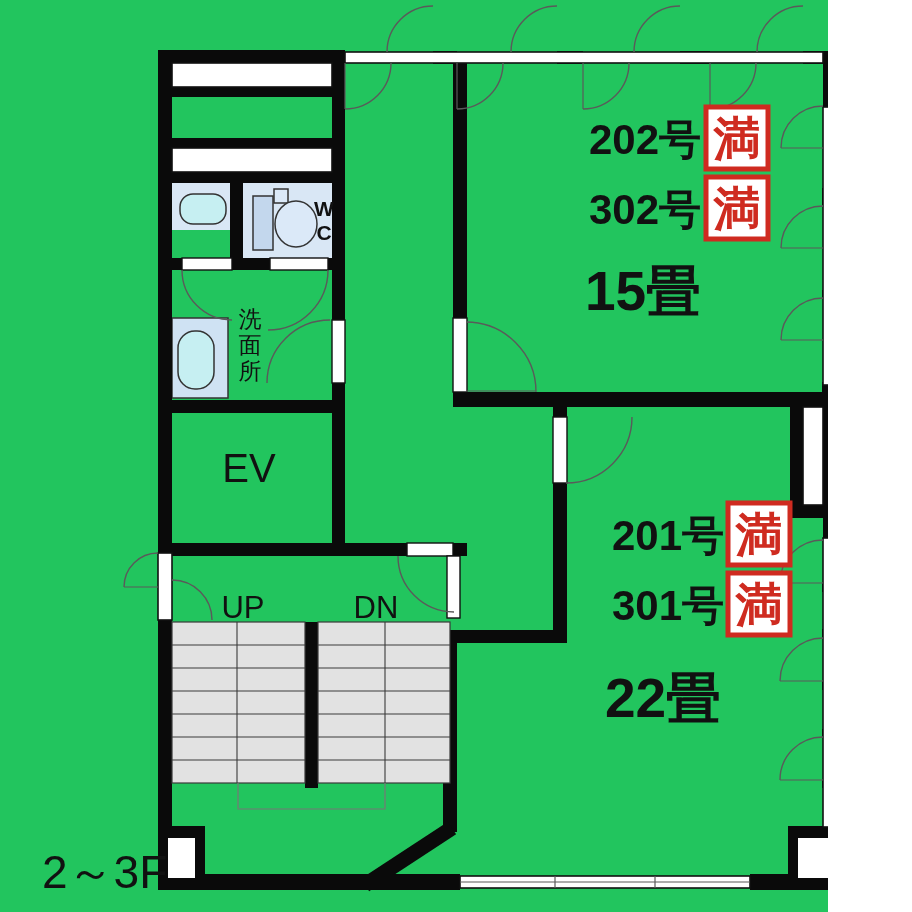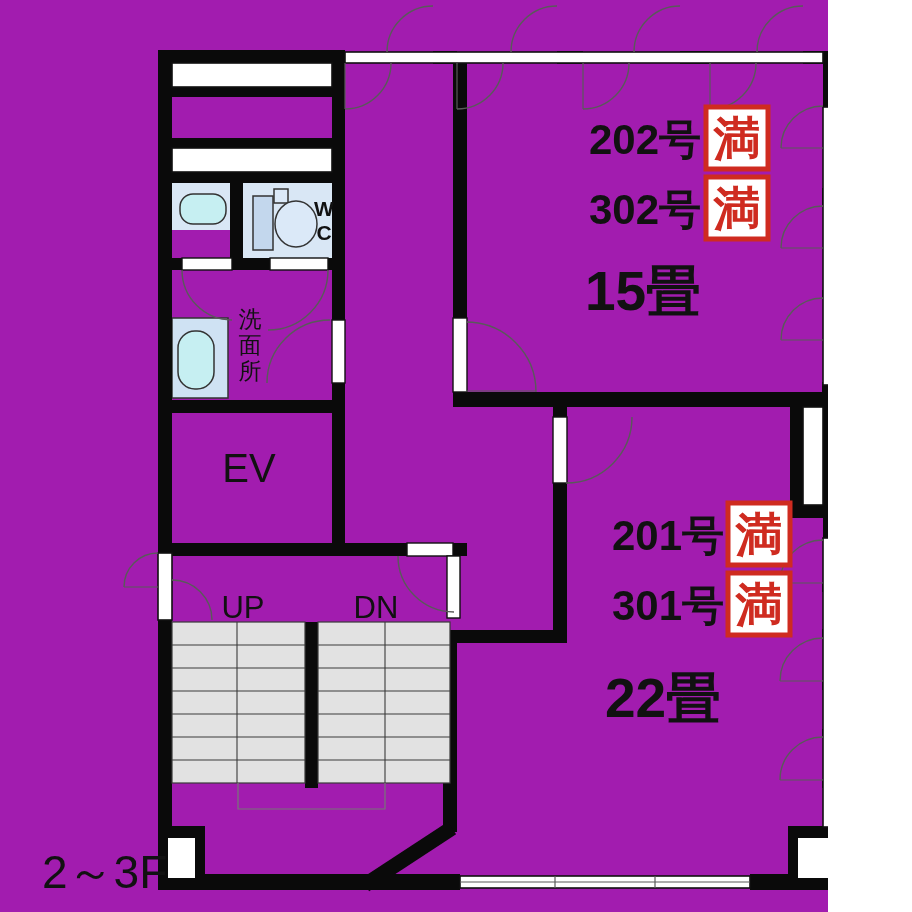--- a/index.html
+++ b/index.html
@@ -1,16 +1,16 @@
 <!DOCTYPE html>
 <html><head>
 <meta charset="utf-8">
 <style>
   html,body{margin:0;padding:0;background:#ffffff;}
-  .stage{position:relative;width:828px;height:912px;background:#a21caf;overflow:hidden;}
+  .stage{position:relative;width:828px;height:912px;background:#22c55e;overflow:hidden;}
   svg{display:block;}
   .wallf{fill:#0a0a0a;}
   .win{fill:#ffffff;stroke:#111111;stroke-width:1.6;}
   .opening{fill:#ffffff;stroke:#111111;stroke-width:1.4;}
   .arc{fill:none;stroke:#5a5a5a;stroke-width:1.4;}
   .leaf{stroke:#5a5a5a;stroke-width:1.2;}
   .fixture{stroke:#333333;stroke-width:1.5;}
   .steps-fill{fill:#e2e2e2;stroke:#3a3a3a;stroke-width:1.2;}
   .step-line{stroke:#3a3a3a;stroke-width:1.1;}
   .landing{fill:none;stroke:#777777;stroke-width:1.2;}

